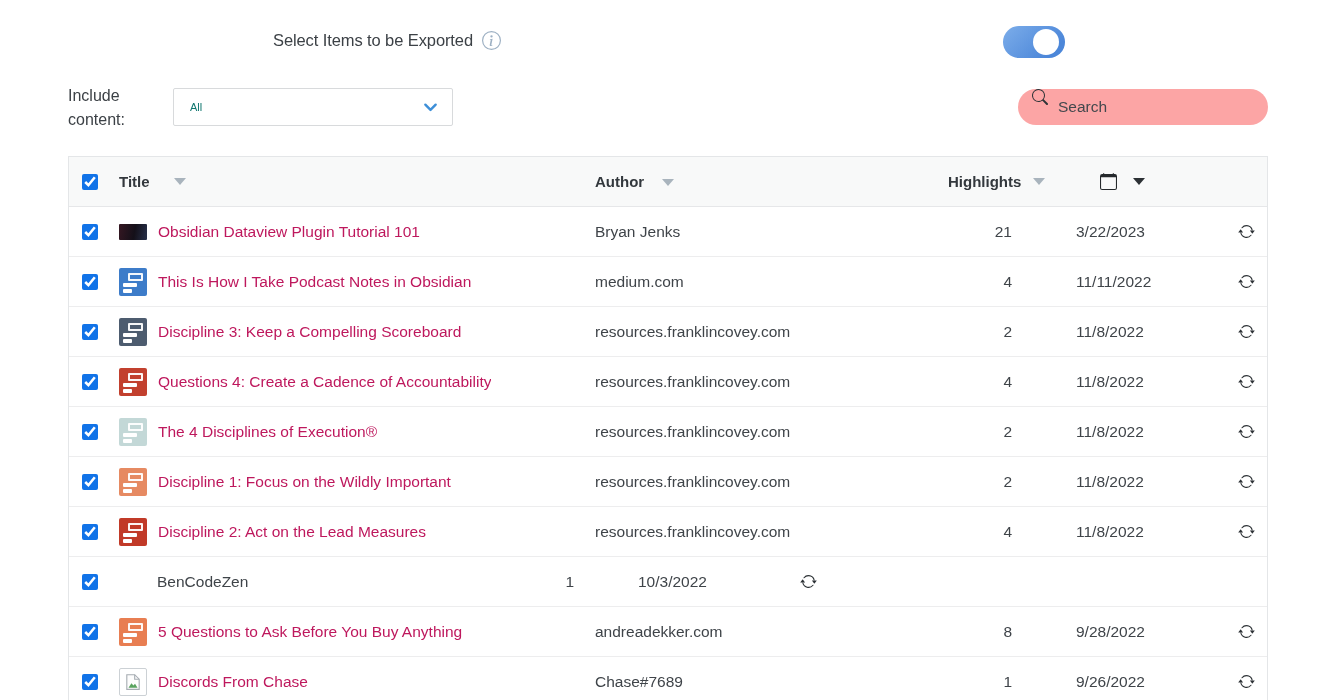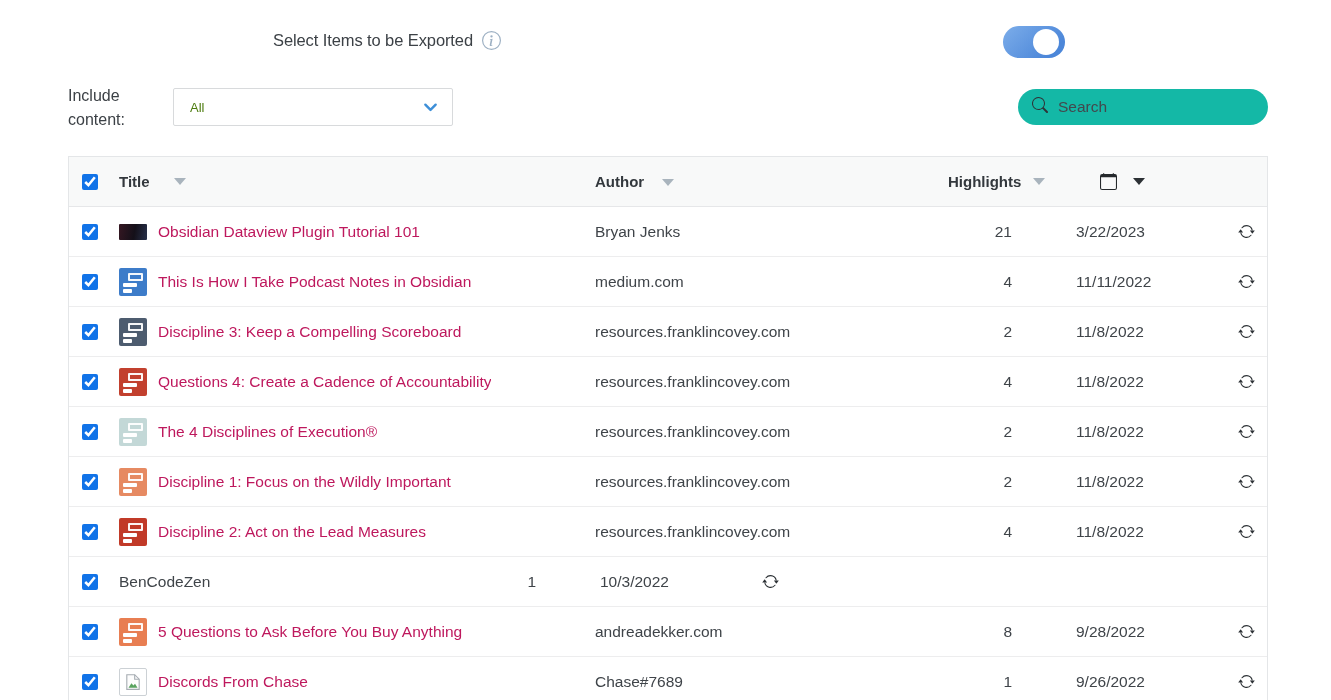--- a/index.html
+++ b/index.html
@@ -16,39 +16,39 @@
 
   .toggle { position:absolute; left:1003px; top:26px; width:62px; height:32px;
     border-radius:16px; background:linear-gradient(135deg,#7cadea 0%,#4c87d9 80%); cursor:pointer; }
   .toggle .knob { position:absolute; left:30px; top:3px; width:26px; height:26px; border-radius:50%; background:#fff; }
 
   .include-label { position:absolute; left:68px; top:84px; width:72px; font-size:16px; line-height:24px; color:#3c4146; }
 
   .content-select { position:absolute; left:173px; top:88px; width:280px; height:38px;
     border:1px solid #d8dadc; border-radius:2px; background:#fff; display:flex; align-items:center;
     padding:0 14px 0 16px; cursor:pointer; }
-  .content-select .value { flex:1; font-size:13px; color:#4d7c0f; }
+  .content-select .value { flex:1; font-size:11px; color:#0f766e; }
   .content-select svg { display:block; }
 
   .search-box { position:absolute; left:1018px; top:89px; width:250px; height:36px;
-    border-radius:18px; background:#14b8a6; display:flex; align-items:center; padding:0 14px; gap:10px; }
+    border-radius:18px; background:#fca5a5; display:flex; padding:0 14px; gap:10px; }
   .search-box input { border:none; outline:none; background:transparent; flex:1;
     font-family:"Liberation Sans", sans-serif; font-size:15.5px; color:#3c4146; }
   .search-box input::placeholder { color:#43484d; opacity:1; }
 
   
   .tbl { position:absolute; left:68px; top:156px; width:1200px; height:544px;
     border:1px solid #e4e6e8; border-bottom:none; background:#fff; overflow:hidden; }
   .thead { height:50px; background:#f8f9f9; display:flex; align-items:center; border-bottom:1px solid #e6e7e9;
     font-weight:bold; font-size:15px; color:#33383d; }
   .trow { height:50px; display:flex; align-items:center; border-bottom:1px solid #ededee; font-size:15.5px; }
 
   .c-check { width:50px; padding-left:13px; flex:none; display:flex; align-items:center; }
   .c-title { flex:1; min-width:0; display:flex; align-items:center; gap:11px; }
-  .c-author { width:300px; flex:none; white-space:nowrap; }
+  .c-author { width:300px; flex:none; white-space:nowrap;margin-left:38px; }
   .c-high { width:117px; flex:none; text-align:right; white-space:nowrap; }
   .c-date { width:180px; flex:none; padding-left:64px; white-space:nowrap; }
   .c-sync { width:75px; flex:none; display:flex; justify-content:flex-end; padding-right:12px; }
 
   .thead .c-title { gap:24px; }
   .thead .c-high { display:flex; justify-content:flex-start; align-items:center; gap:12px; padding-left:53px; overflow:visible; }
   .thead .c-date { display:flex; align-items:center; gap:16px; padding-left:88px; }
 
   input[type="checkbox"] { width:16px; height:16px; accent-color:#1173e8; cursor:pointer; }
 

